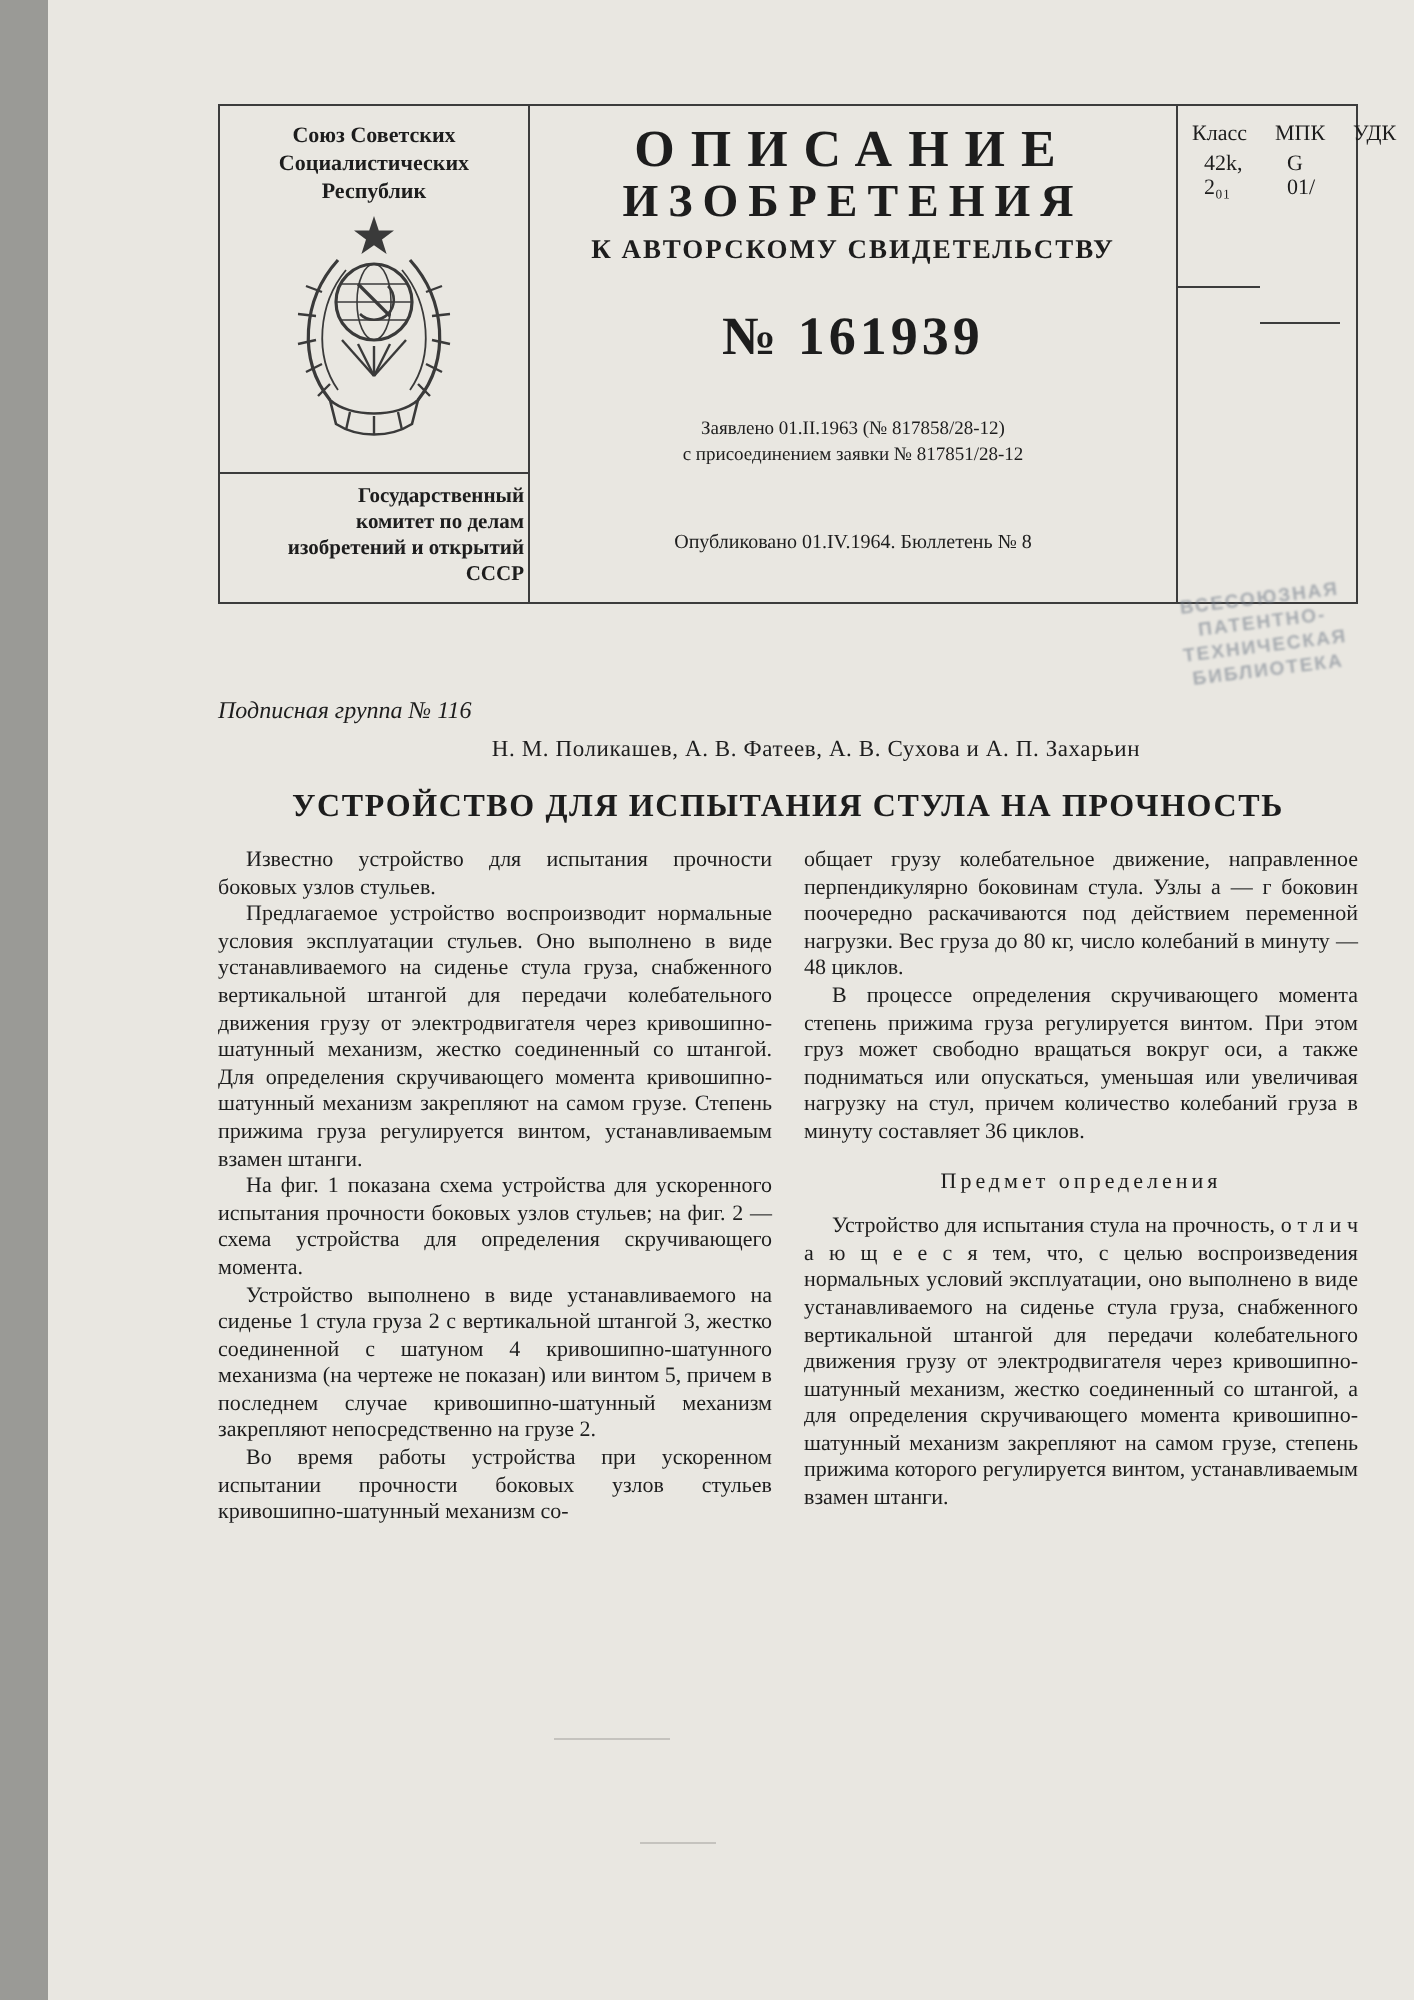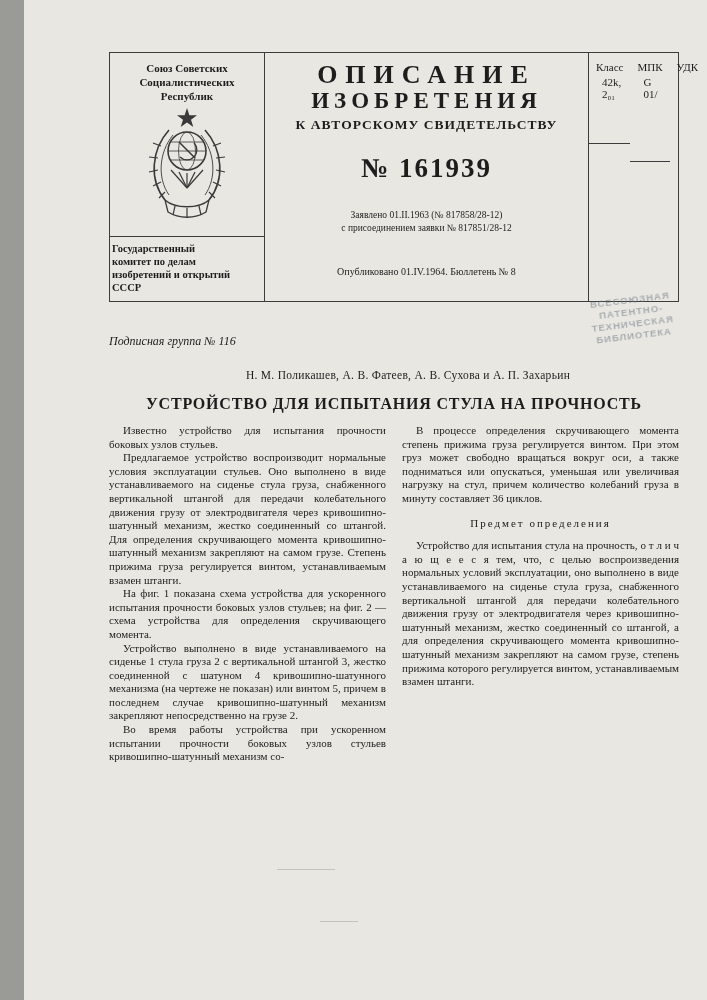--- a/index.html
+++ b/index.html
@@ -19,21 +19,21 @@
   }
   .hdr-left {
     width:155px; border-right:1.5px solid #3c3c3c;
     display:flex; flex-direction:column; align-items:center; padding-top:8px;
   }
   .country { font-weight:bold; font-size:11px; line-height:14px; text-align:center; white-space:pre-line; }
   .emblem { margin-top:3px; }
   .committee {
     border-top:1.5px solid #3c3c3c; width:100%; margin-top:auto;
     padding:5px 2px 7px; font-weight:bold; font-size:10.5px; line-height:13px;
-    text-align:left; white-space:pre-line;
+    text-align:right; white-space:pre-line;
   }
   .hdr-center { flex:1; border-right:1.5px solid #3c3c3c; text-align:center; padding-top:7px; position:relative; }
   .t1 { font-size:26px; font-weight:bold; letter-spacing:8px; }
   .t2 { font-size:23px; font-weight:bold; letter-spacing:5px; margin-top:-2px; }
   .t3 { font-size:13.5px; font-weight:bold; letter-spacing:1px; margin-top:3px; }
   .num { font-size:27px; font-weight:bold; letter-spacing:2px; margin-top:20px; }
   .filed { font-size:9.5px; margin-top:26px; }
   .joined { font-size:9.5px; margin-top:3px; }
   .published { position:absolute; bottom:24px; width:100%; font-size:10px; }
   .hdr-right { width:89px; display:flex; flex-direction:row; font-size:11px; }
@@ -45,21 +45,21 @@
 
   
   .stamp {
     position:absolute; left:538px; top:294px; width:140px; text-align:center;
     transform:rotate(-7deg); color:#707a88; opacity:.55; filter:blur(.5px);
     font-family:"Liberation Sans","DejaVu Sans",sans-serif;
     font-size:9.5px; line-height:12px; font-weight:bold; letter-spacing:1px;
     white-space:pre-line;
   }
 
-  .subgroup { position:absolute; left:85px; top:334px; font-style:italic; font-size:12px; }
+  .subgroup { position:absolute; left:85px; top:348px; font-style:italic; font-size:12px; }
   .authors { position:absolute; left:99px; top:369px; width:570px; text-align:center; font-size:11.5px; letter-spacing:.3px; }
   .doc-title { position:absolute; left:85px; top:395px; width:570px; text-align:center; font-weight:bold; font-size:16px; letter-spacing:.8px; }
 
   
   .body-cols { position:absolute; left:85px; top:424px; width:570px; display:flex; gap:16px; }
   .col { width:277px; }
   .col p { font-size:11px; line-height:13.6px; text-align:justify; text-indent:14px; }
   .col p.noindent { text-indent:0; }
   .subject { text-align:center !important; text-indent:0 !important; letter-spacing:2px; margin:11px 0 9px; font-size:11.5px; }
 
@@ -158,20 +158,21 @@
 
   <div class="body-cols">
     <div class="col">
       <p>Известно устройство для испытания прочности боковых узлов стульев.</p>
       <p>Предлагаемое устройство воспроизводит нормальные условия эксплуатации стульев. Оно выполнено в виде устанавливаемого на сиденье стула груза, снабженного вертикальной штангой для передачи колебательного движения грузу от электродвигателя через кривошипно-шатунный механизм, жестко соединенный со штангой. Для определения скручивающего момента кривошипно-шатунный механизм закрепляют на самом грузе. Степень прижима груза регулируется винтом, устанавливаемым взамен штанги.</p>
       <p>На фиг. 1 показана схема устройства для ускоренного испытания прочности боковых узлов стульев; на фиг. 2 — схема устройства для определения скручивающего момента.</p>
       <p>Устройство выполнено в виде устанавливаемого на сиденье 1 стула груза 2 с вертикальной штангой 3, жестко соединенной с шатуном 4 кривошипно-шатунного механизма (на чертеже не показан) или винтом 5, причем в последнем случае кривошипно-шатунный механизм закрепляют непосредственно на грузе 2.</p>
       <p>Во время работы устройства при ускоренном испытании прочности боковых узлов стульев кривошипно-шатунный механизм со-</p>
     </div>
     <div class="col">
+      <p class="noindent">общает грузу колебательное движение, направленное перпендикулярно боковинам стула. Узлы а — г боковин поочередно раскачиваются под действием переменной нагрузки. Вес груза до 80 кг, число колебаний в минуту — 48 циклов.</p>
       <p>В процессе определения скручивающего момента степень прижима груза регулируется винтом. При этом груз может свободно вращаться вокруг оси, а также подниматься или опускаться, уменьшая или увеличивая нагрузку на стул, причем количество колебаний груза в минуту составляет 36 циклов.</p>
       <p class="subject">Предмет определения</p>
       <p>Устройство для испытания стула на прочность, о т л и ч а ю щ е е с я  тем, что, с целью воспроизведения нормальных условий эксплуатации, оно выполнено в виде устанавливаемого на сиденье стула груза, снабженного вертикальной штангой для передачи колебательного движения грузу от электродвигателя через кривошипно-шатунный механизм, жестко соединенный со штангой, а для определения скручивающего момента кривошипно-шатунный механизм закрепляют на самом грузе, степень прижима которого регулируется винтом, устанавливаемым взамен штанги.</p>
     </div>
   </div>
 
   <div class="artifact a1"></div>
   <div class="artifact a2"></div>
 
 </div>

